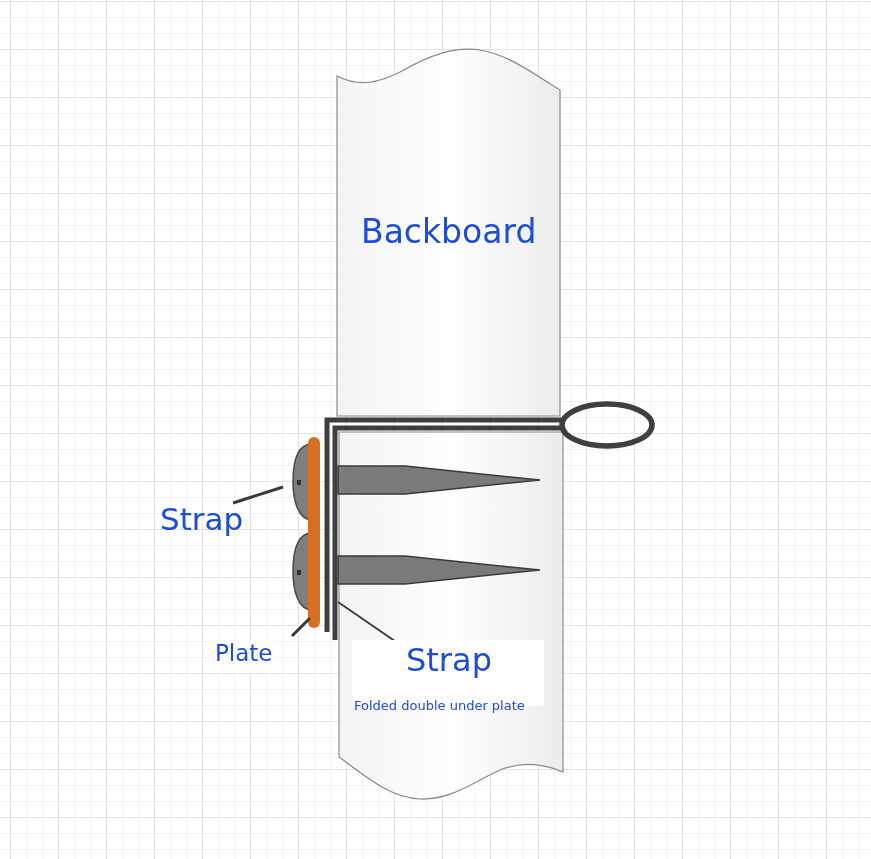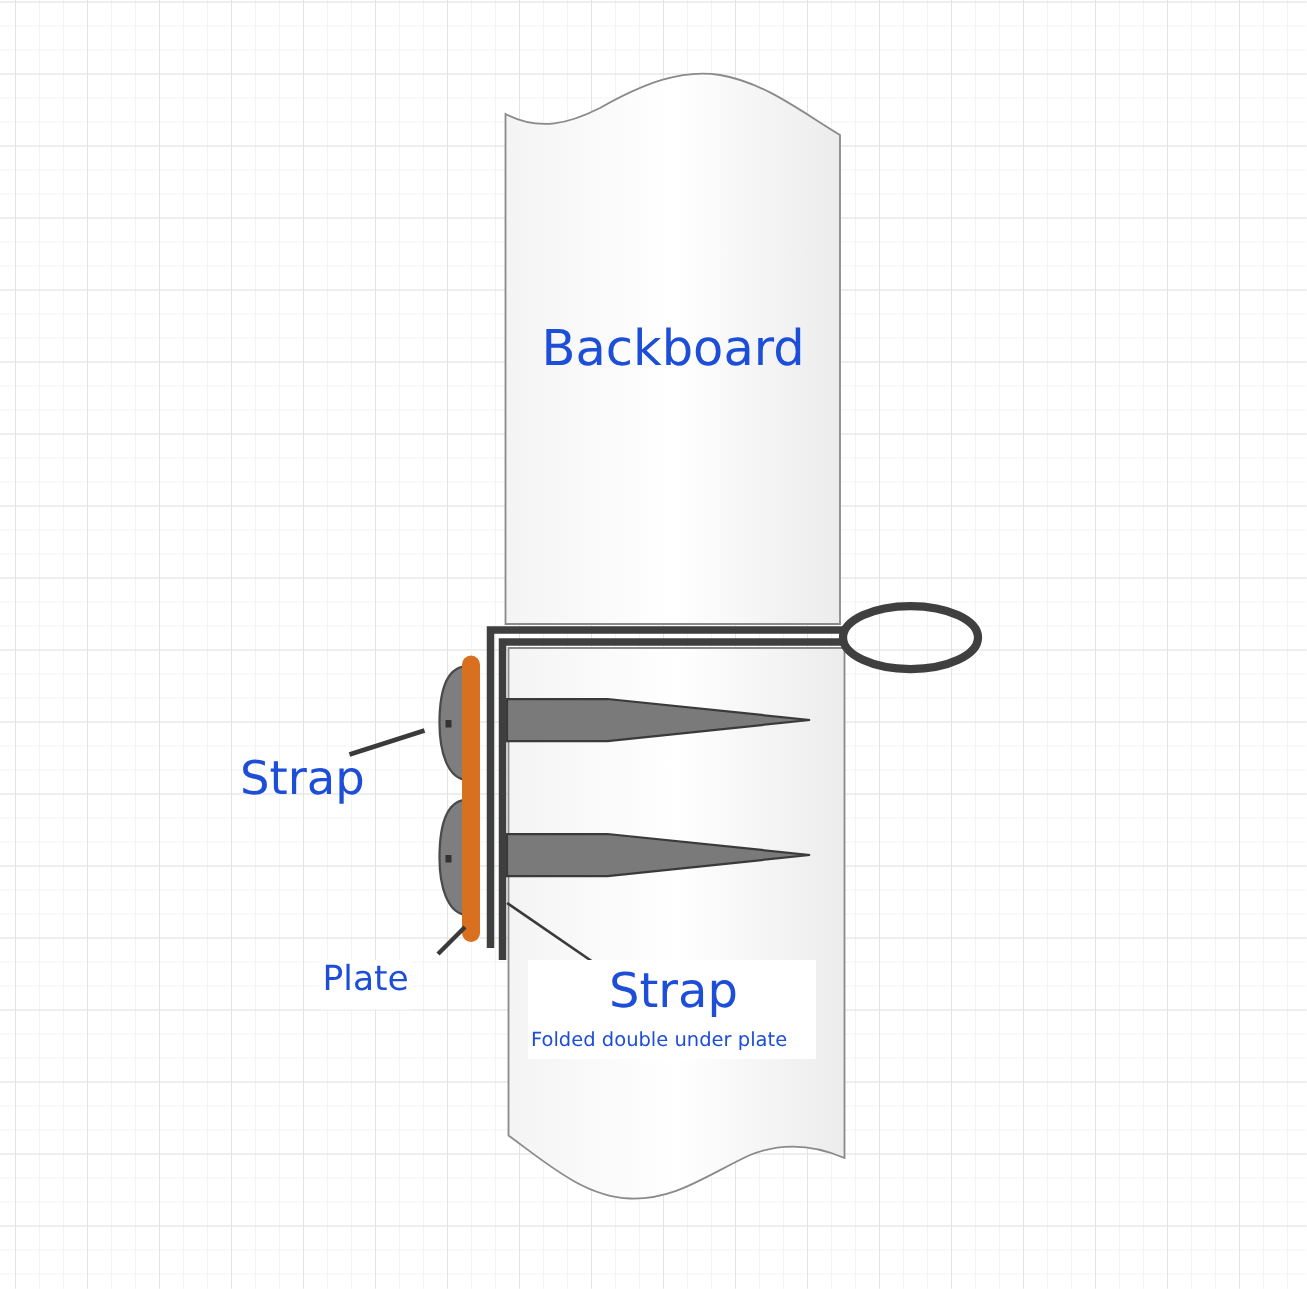--- a/index.html
+++ b/index.html
@@ -61,14 +61,14 @@
 </svg>
 
 <div class="label" style="left:361px; top:215px; font-size:33px;">Backboard</div>
 
 <div class="label" style="left:160px; top:504px; font-size:31px;">Strap</div>
 
 <div class="label lbl-bg" style="left:213px; top:640px; font-size:23px; padding:2px 2px 8px 2px;">Plate</div>
 
 <div class="lbl-bg" style="position:absolute; left:352px; top:640px; width:192px; height:66px;">
   <div class="label" style="left:54px; top:4px; font-size:32px;">Strap</div>
-  <div class="label" style="left:2px; top:47px; font-size:13px;">Folded double under plate</div>
+  <div class="label" style="left:2px; top:59px; font-size:13px;">Folded double under plate</div>
 </div>
 
 </body></html>

